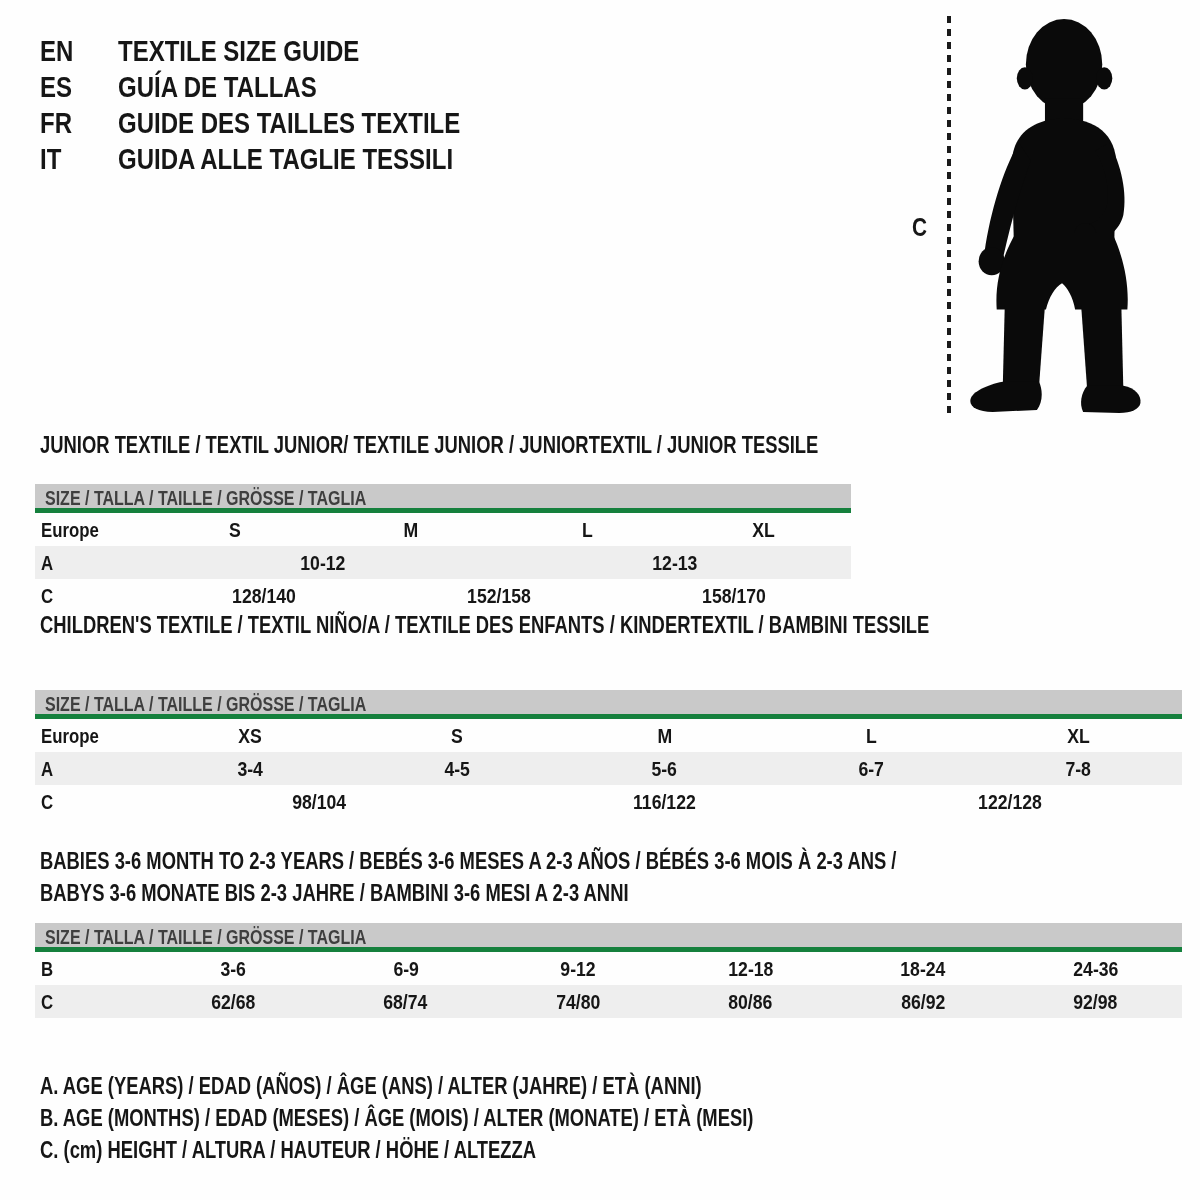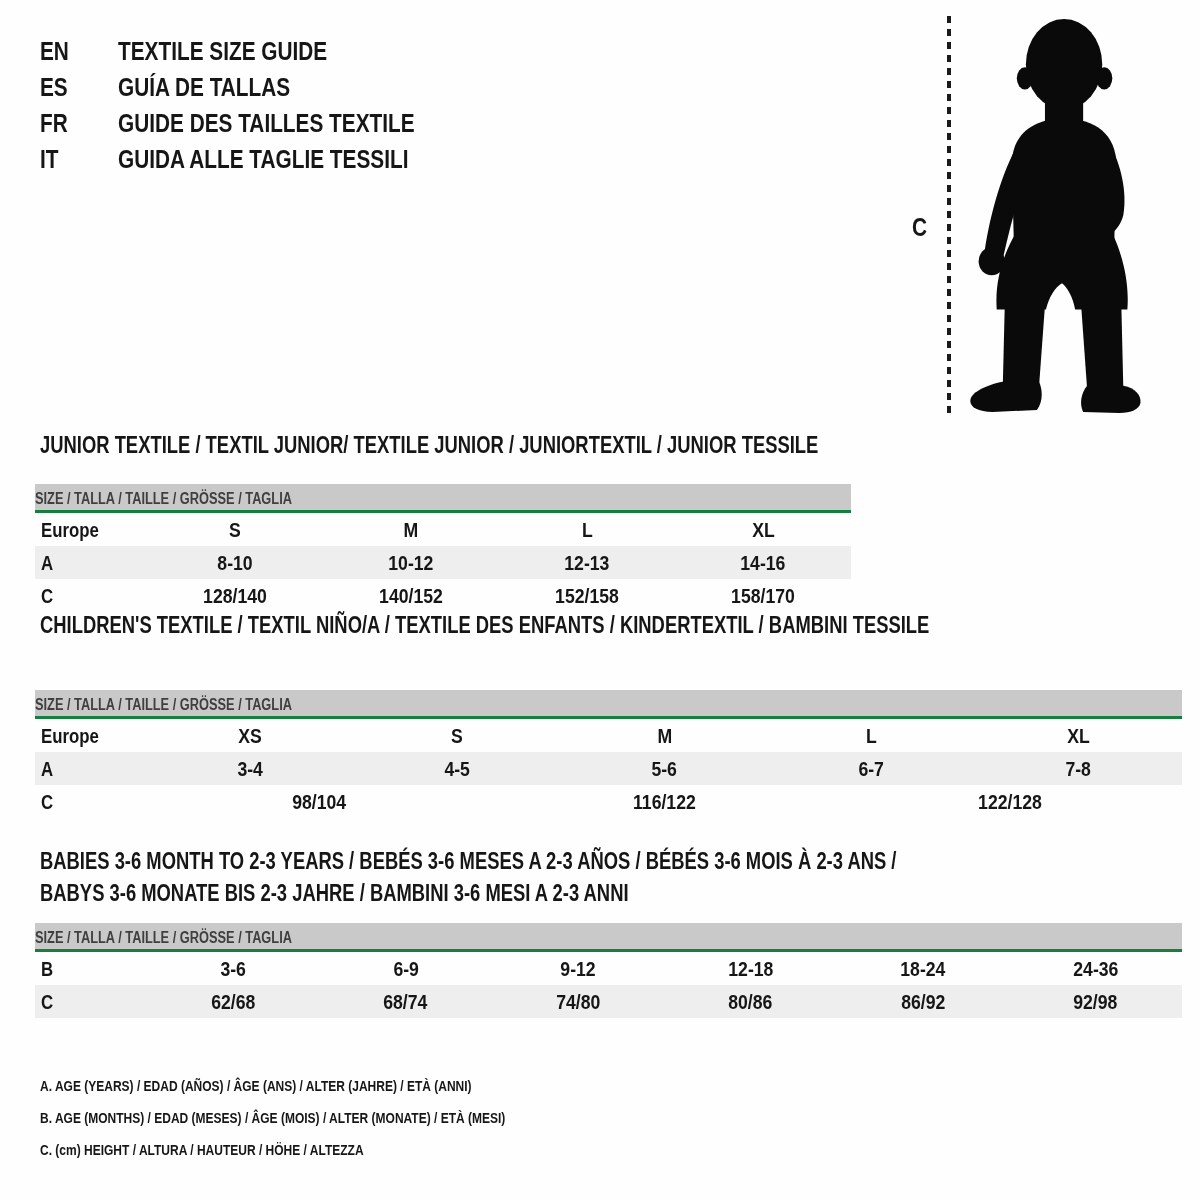--- a/index.html
+++ b/index.html
@@ -14,21 +14,21 @@
     font-weight: bold;
     color: var(--ink, #161616);
   }
 
   
   .cx  { display:inline-block; transform:scaleX(0.80); transform-origin:0 60%; white-space:nowrap; }
   .cxc { display:inline-block; transform:scaleX(0.84); transform-origin:50% 60%; white-space:nowrap; }
 
   
   .lang-list { position:absolute; left:40px; top:33px; }
-  .lang-row  { height:36px; line-height:36px; font-size:26px; }
+  .lang-row  { height:36px; line-height:36px; font-size:30px; }
   .lang-code { display:inline-block; width:78px; }
 
   
   .c-label { position:absolute; left:912px; top:212px; font-size:26px; }
   .dash {
     position:absolute; left:947px; top:16px; width:4px; height:400px;
     background-image: repeating-linear-gradient(to bottom, var(--dash, #1a1a1a) 0 7px, transparent 7px 13px);
   }
   .kid { position:absolute; left:962px; top:14px; width:182px; height:402px; }
 
@@ -41,31 +41,31 @@
   
   .stable { position:absolute; left:35px; }
   #table0 { top:484px; width:816px; }
   #table1 { top:690px; width:1147px; }
   #table2 { top:923px; width:1147px; }
 
   .size-bar {
     height:29px; line-height:29px;
     background: var(--bar-bg, #c9c9c9);
     color: var(--bar-ink, #3f3f3f);
-    padding-left:0; font-size:16px;
-    border-bottom:3px solid #15803d;
+    padding-left:10px; font-size:20px;
+    border-bottom:5px solid #15803d;
   }
   .trow { display:flex; height:33px; line-height:33px; font-size:21px; }
   .trow.shaded { background: var(--stripe, #eeeeee); }
   .tlabel { flex:0 0 112px; padding-left:6px; }
   .tcell  { flex:1 1 0; text-align:center; }
 
   
   .notes { position:absolute; left:40px; top:1070px; }
-  .note-line { height:32px; line-height:32px; font-size:15px; }
+  .note-line { height:32px; line-height:32px; font-size:23px; }
 </style>
 </head>
 <body>
 
 <div class="canvas" style="--page-bg: #fefefe; --bar-bg: #c9c9c9; --bar-ink: #3f3f3f; --stripe: #eeeeee; --ink: #161616; --dash: #1a1a1a;">
 
   <div class="lang-list" id="langs">
       <div class="lang-row"><span class="lang-code"><span class="cx">EN</span></span><span class="lang-label"><span class="cx">TEXTILE SIZE GUIDE</span></span></div>
       <div class="lang-row"><span class="lang-code"><span class="cx">ES</span></span><span class="lang-label"><span class="cx">GUÍA DE TALLAS</span></span></div>
       <div class="lang-row"><span class="lang-code"><span class="cx">FR</span></span><span class="lang-label"><span class="cx">GUIDE DES TAILLES TEXTILE</span></span></div>
@@ -104,29 +104,26 @@
       <div class="size-bar"><span class="cx">SIZE / TALLA / TAILLE / GRÖSSE / TAGLIA</span></div>
       <div class="trow">
         <div class="tlabel"><span class="cx">Europe</span></div>
         <div class="tcell"><span class="cxc">S</span></div>
         <div class="tcell"><span class="cxc">M</span></div>
         <div class="tcell"><span class="cxc">L</span></div>
         <div class="tcell"><span class="cxc">XL</span></div>
       </div>
       <div class="trow shaded">
         <div class="tlabel"><span class="cx">A</span></div>
-        <div class="tcell"><span class="cxc">8-10</span></div>
         <div class="tcell"><span class="cxc">10-12</span></div>
         <div class="tcell"><span class="cxc">12-13</span></div>
-        <div class="tcell"><span class="cxc">14-16</span></div>
       </div>
       <div class="trow">
         <div class="tlabel"><span class="cx">C</span></div>
         <div class="tcell"><span class="cxc">128/140</span></div>
-        <div class="tcell"><span class="cxc">140/152</span></div>
         <div class="tcell"><span class="cxc">152/158</span></div>
         <div class="tcell"><span class="cxc">158/170</span></div>
       </div>
     </div>
 
   <div class="sec-title" id="title1">
       <div class="title-line"><span class="cx">CHILDREN'S TEXTILE / TEXTIL NIÑO/A / TEXTILE DES ENFANTS / KINDERTEXTIL / BAMBINI TESSILE</span></div>
     </div>
   <div class="stable" id="table1">
       <div class="size-bar"><span class="cx">SIZE / TALLA / TAILLE / GRÖSSE / TAGLIA</span></div>

